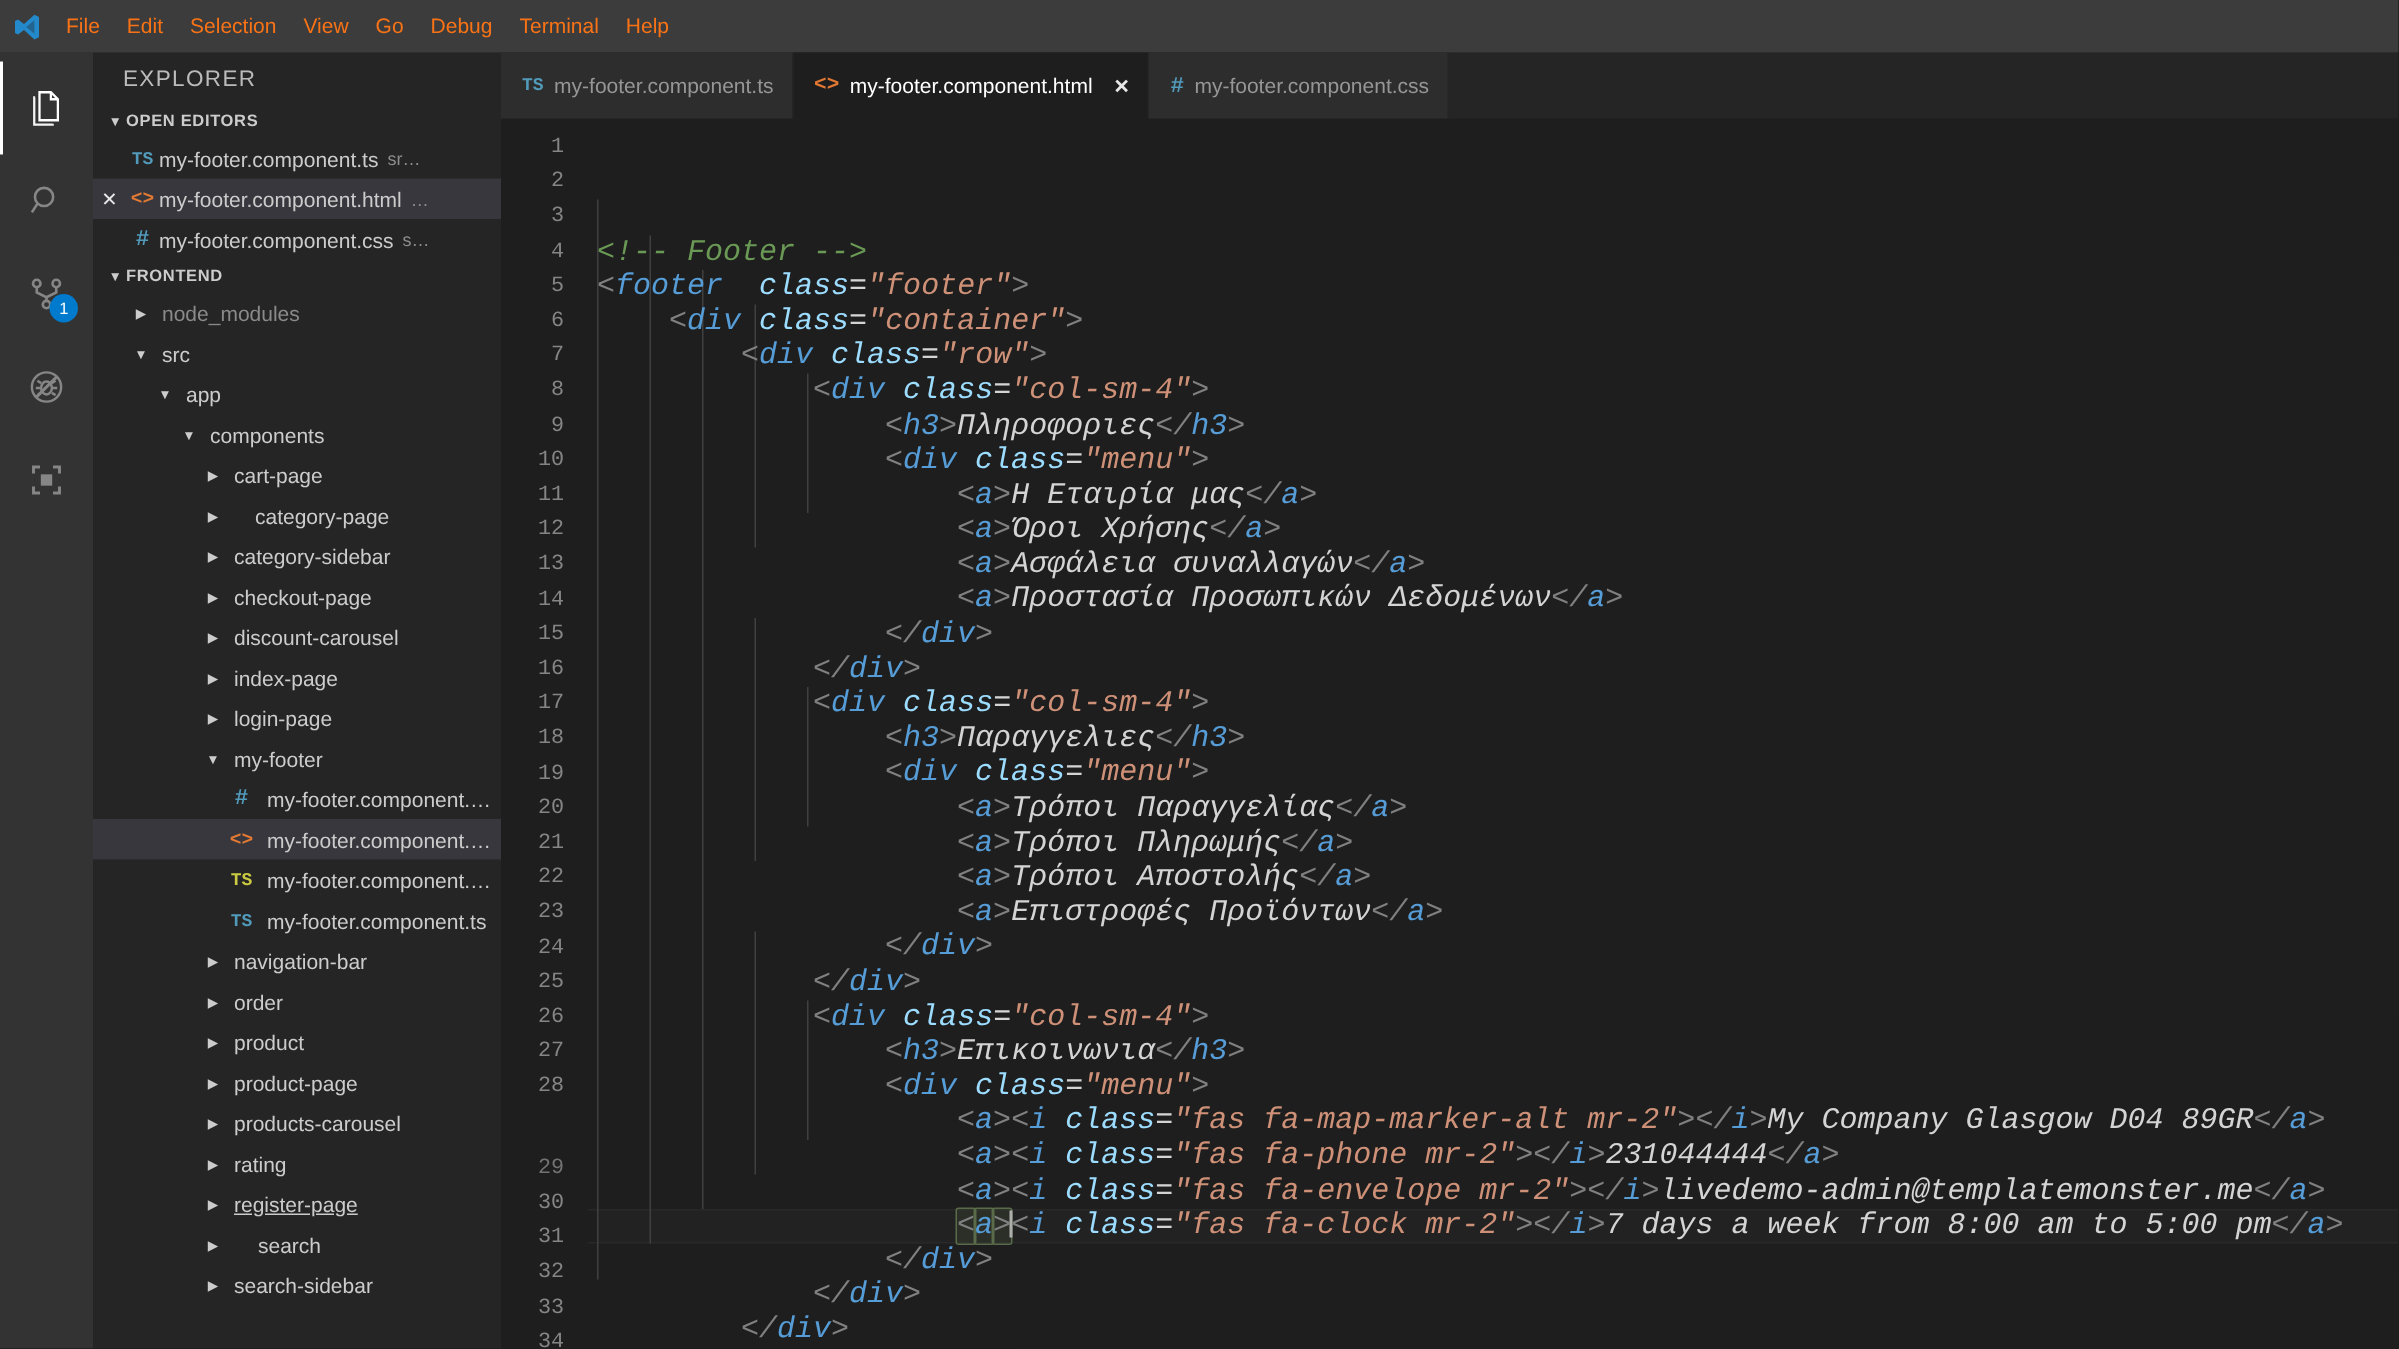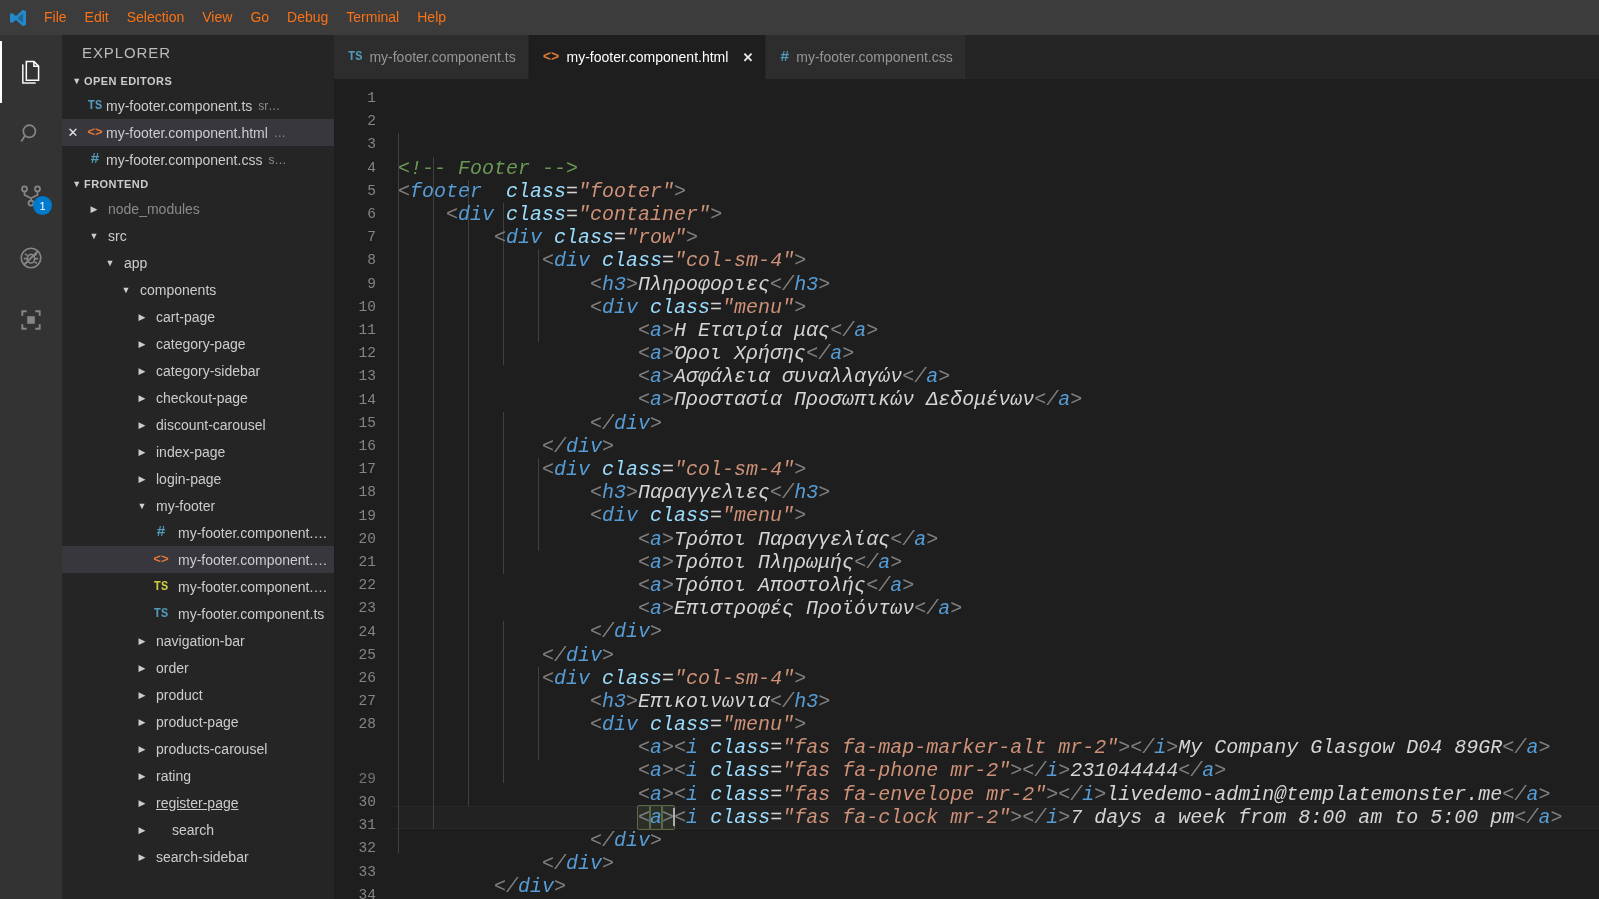--- a/index.html
+++ b/index.html
@@ -299,21 +299,21 @@
         <div class="tree-row" style="padding-left: 56px;">
           <span class="folder-arrow">▼</span>
           <span class="row-label" style="margin-left: 6px;">components</span>
         </div>
         <div class="tree-row" style="padding-left: 72px;">
           <span class="folder-arrow">▶</span>
           <span class="row-label" style="margin-left: 6px;">cart-page</span>
         </div>
         <div class="tree-row" style="padding-left: 72px;">
           <span class="folder-arrow">▶</span>
-          <span class="row-label" style="margin-left: 6px;">category-page</span>
+          <span class="row-label" style="margin-left: 20px;">category-page</span>
         </div>
         <div class="tree-row" style="padding-left: 72px;">
           <span class="folder-arrow">▶</span>
           <span class="row-label" style="margin-left: 6px;">category-sidebar</span>
         </div>
         <div class="tree-row" style="padding-left: 72px;">
           <span class="folder-arrow">▶</span>
           <span class="row-label" style="margin-left: 6px;">checkout-page</span>
         </div>
         <div class="tree-row" style="padding-left: 72px;">

